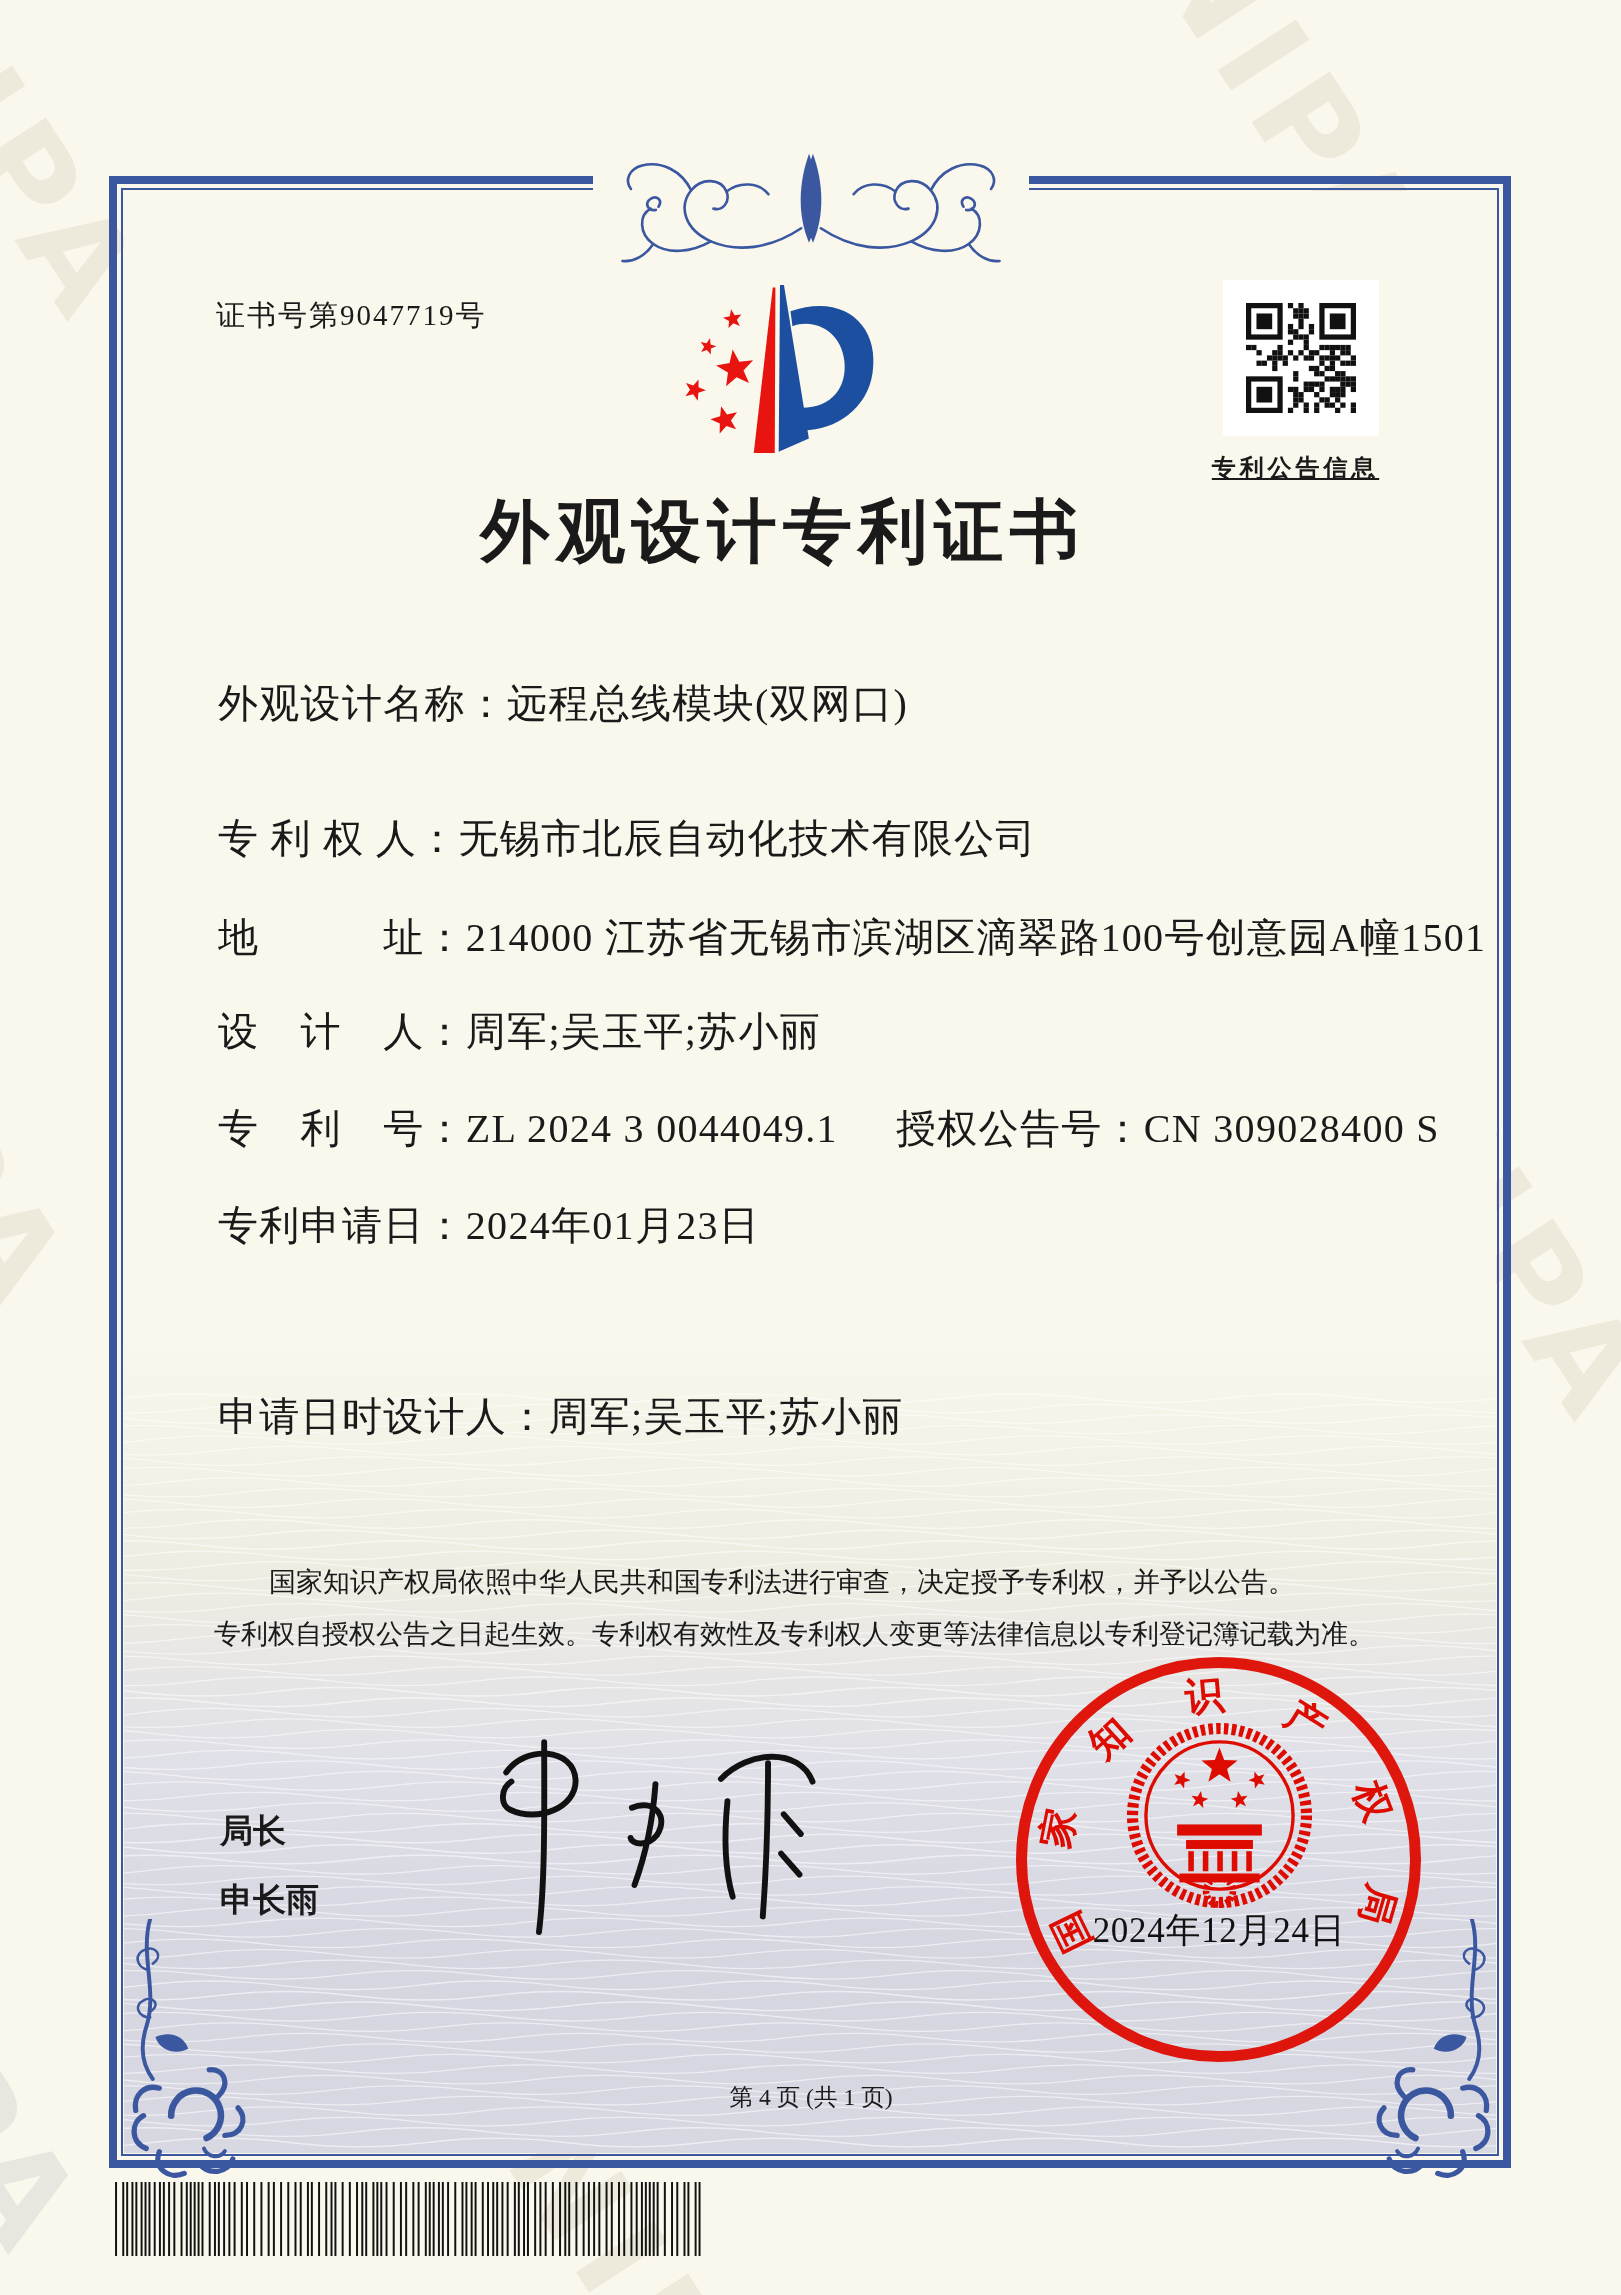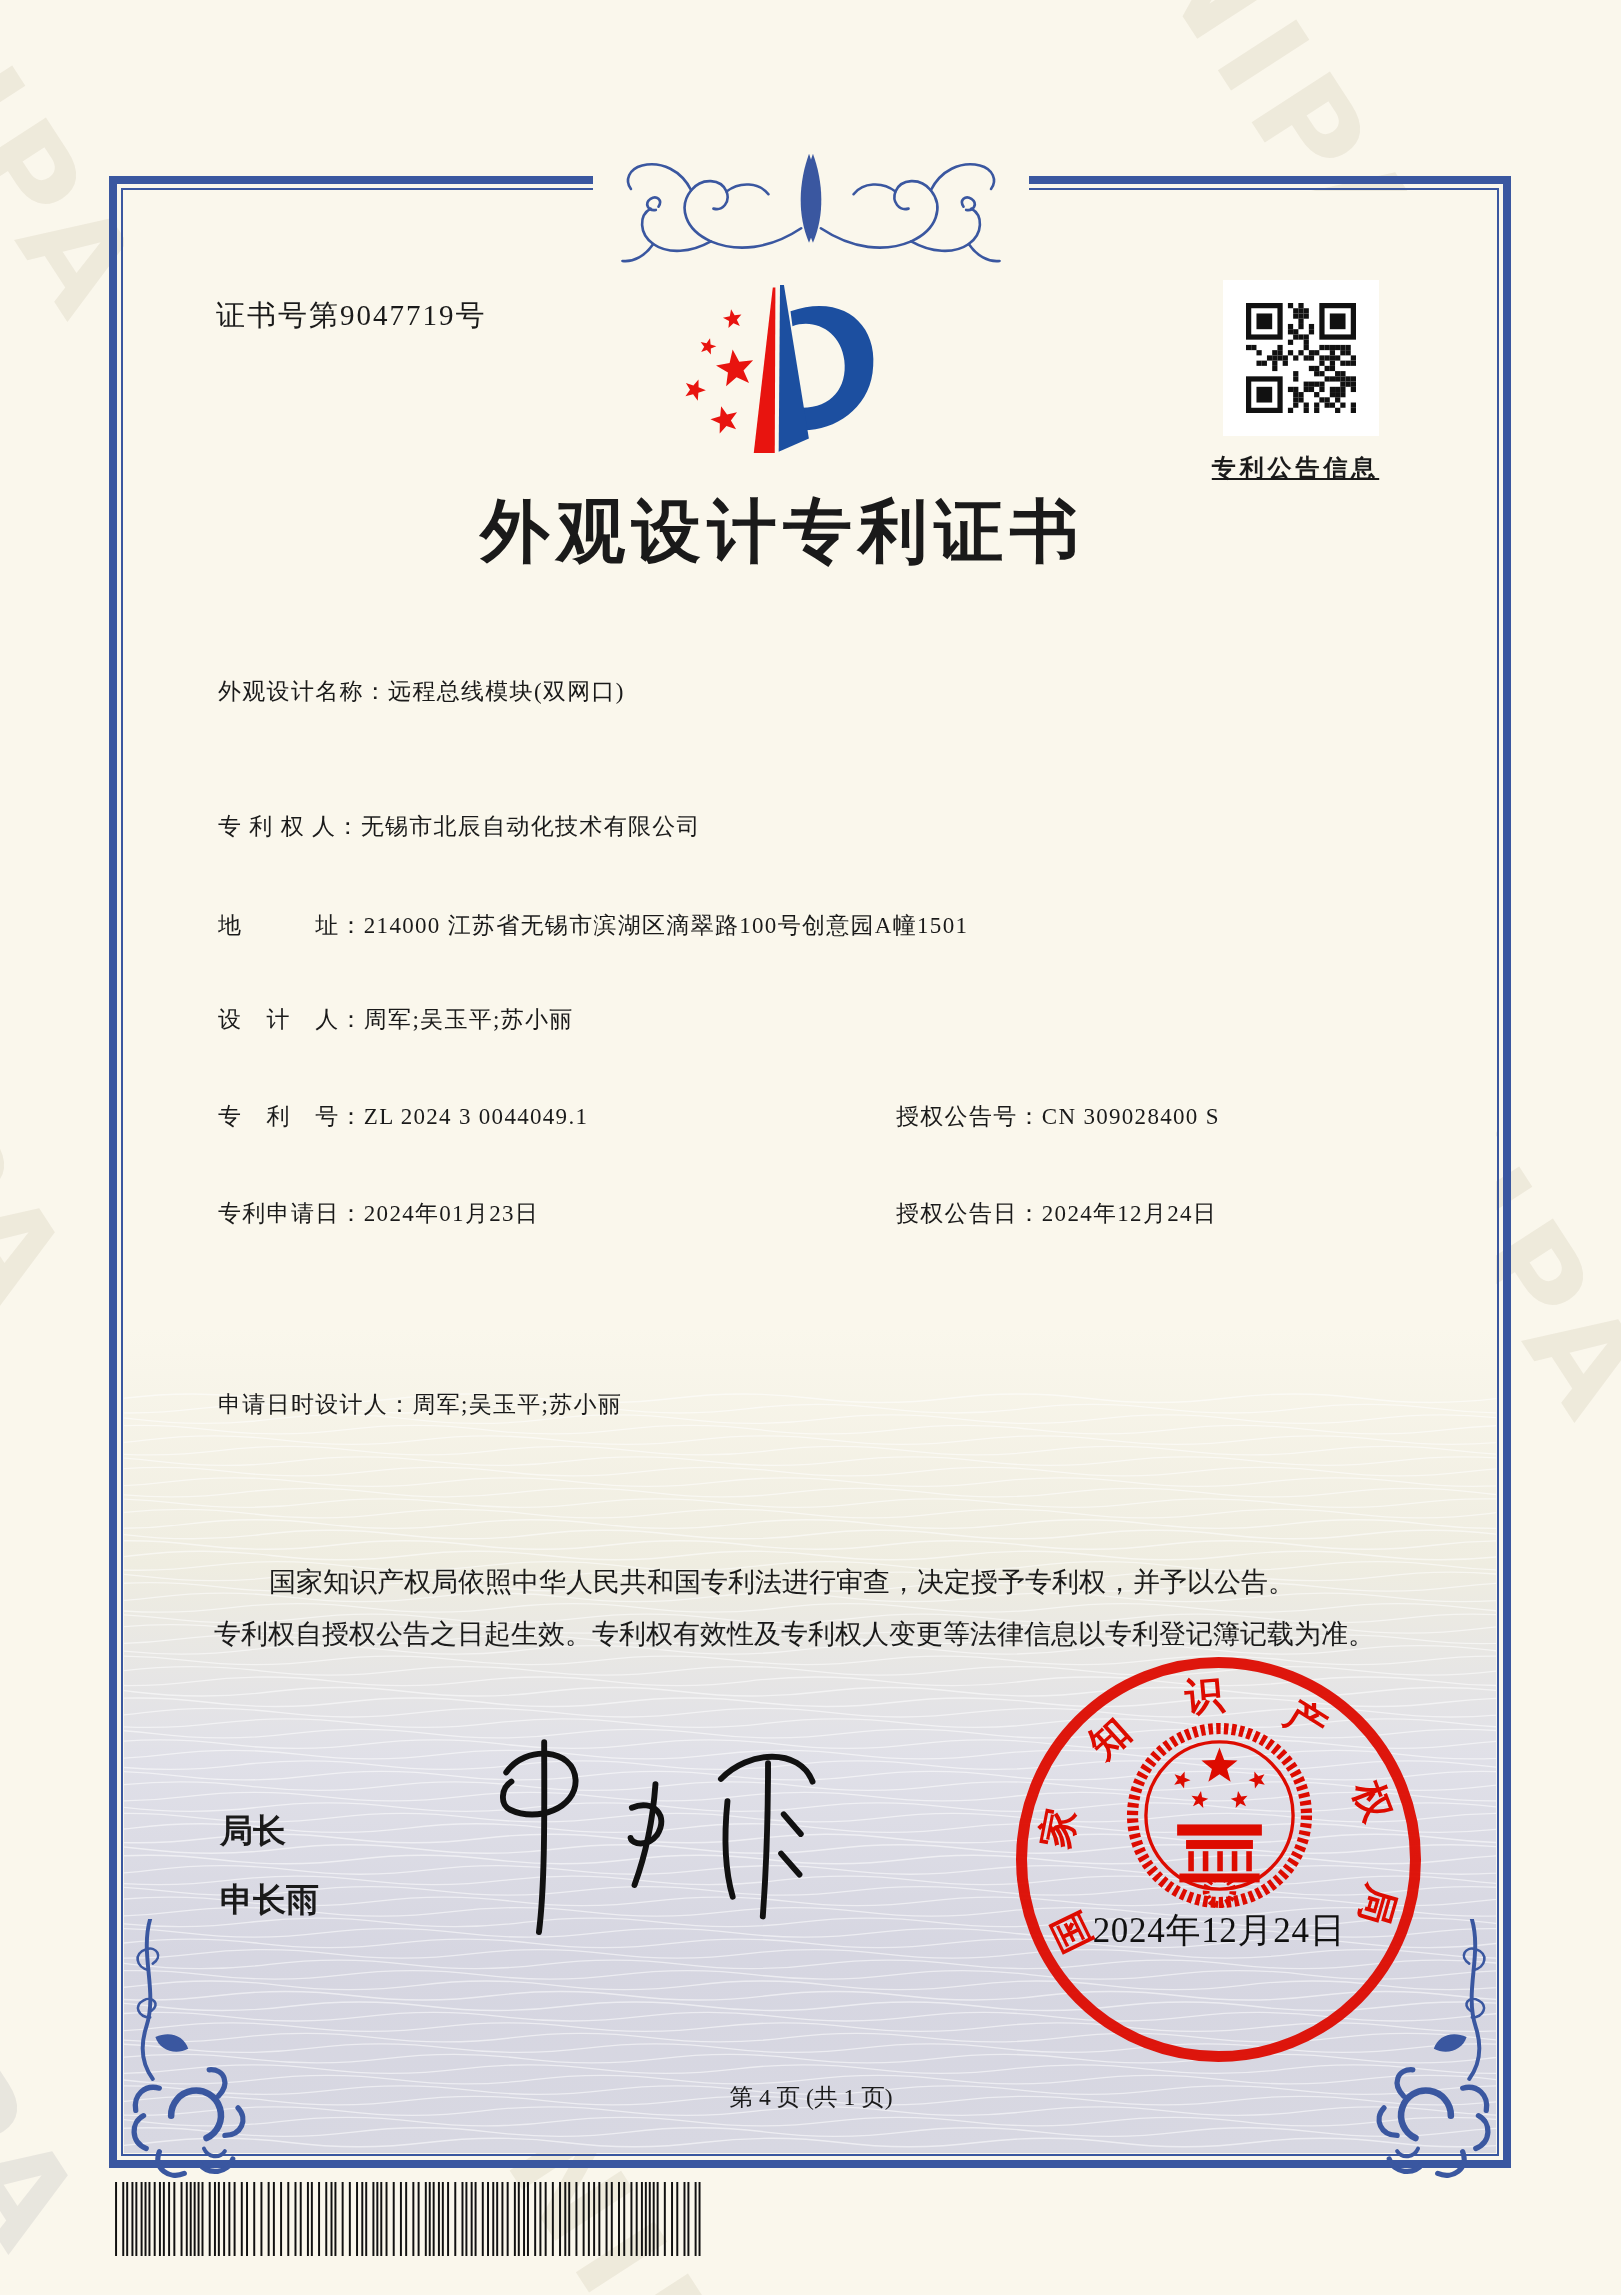--- a/index.html
+++ b/index.html
@@ -25,21 +25,21 @@
   
   .cert-no{position:absolute;left:216px;top:296px;font-size:29px;letter-spacing:2px;}
   .logo{position:absolute;left:675px;top:277px;width:210px;height:197px;}
   .qr-box{position:absolute;left:1223px;top:280px;width:156px;height:156px;background:#ffffff;}
   .qr-box svg{position:absolute;left:23px;top:23px;}
   .qr-caption{position:absolute;left:1204px;top:452px;width:183px;text-align:center;font-size:24px;
               letter-spacing:3.9px;font-weight:bold;text-decoration:underline;}
   .title{position:absolute;left:0;top:486px;width:1566px;text-align:center;font-size:69px;
          font-weight:bold;letter-spacing:6.6px;}
   
-  .row{position:absolute;left:218px;font-size:23px;letter-spacing:1.3px;white-space:nowrap;font-family:Liberation Serif, serif;}
+  .row{position:absolute;left:218px;font-size:40px;letter-spacing:1.3px;white-space:nowrap;font-family:Liberation Serif, serif;}
   .row.rcol{left:896px;}
   
   .para{position:absolute;left:190px;top:1556px;width:1265px;font-size:27px;line-height:52px;
         font-family:"Liberation Serif","DejaVu Serif",serif;margin-left:24px;}
   .para .l1{padding-left:55px;}
   
   .sig-title{position:absolute;left:220px;top:1809px;font-size:33px;font-weight:600;
              font-family:"Liberation Sans","DejaVu Sans",sans-serif;}
   .sig-name{position:absolute;left:220px;top:1878px;font-size:33px;font-weight:600;
             font-family:"Liberation Sans","DejaVu Sans",sans-serif;}
@@ -369,23 +369,20 @@
   </div>
   <div class="row" style="top:1101px">
     <span>专　利　号：</span><span>ZL 2024 3 0044049.1</span>
   </div>
   <div class="row rcol" style="top:1101px">
     <span>授权公告号：</span><span>CN 309028400 S</span>
   </div>
   <div class="row" style="top:1198px">
     <span>专利申请日：</span><span>2024年01月23日</span>
   </div>
-  <div class="row rcol" style="top:1198px">
-    <span>授权公告日：</span><span>2024年12月24日</span>
-  </div>
   <div class="row" style="top:1389px">
     <span>申请日时设计人：</span><span>周军;吴玉平;苏小丽</span>
   </div>
 
   <div class="para">
     <div class="l1">国家知识产权局依照中华人民共和国专利法进行审查，决定授予专利权，并予以公告。</div>
     <div class="l2">专利权自授权公告之日起生效。专利权有效性及专利权人变更等法律信息以专利登记簿记载为准。</div>
   </div>
 
   <div class="sig-title">局长</div>

